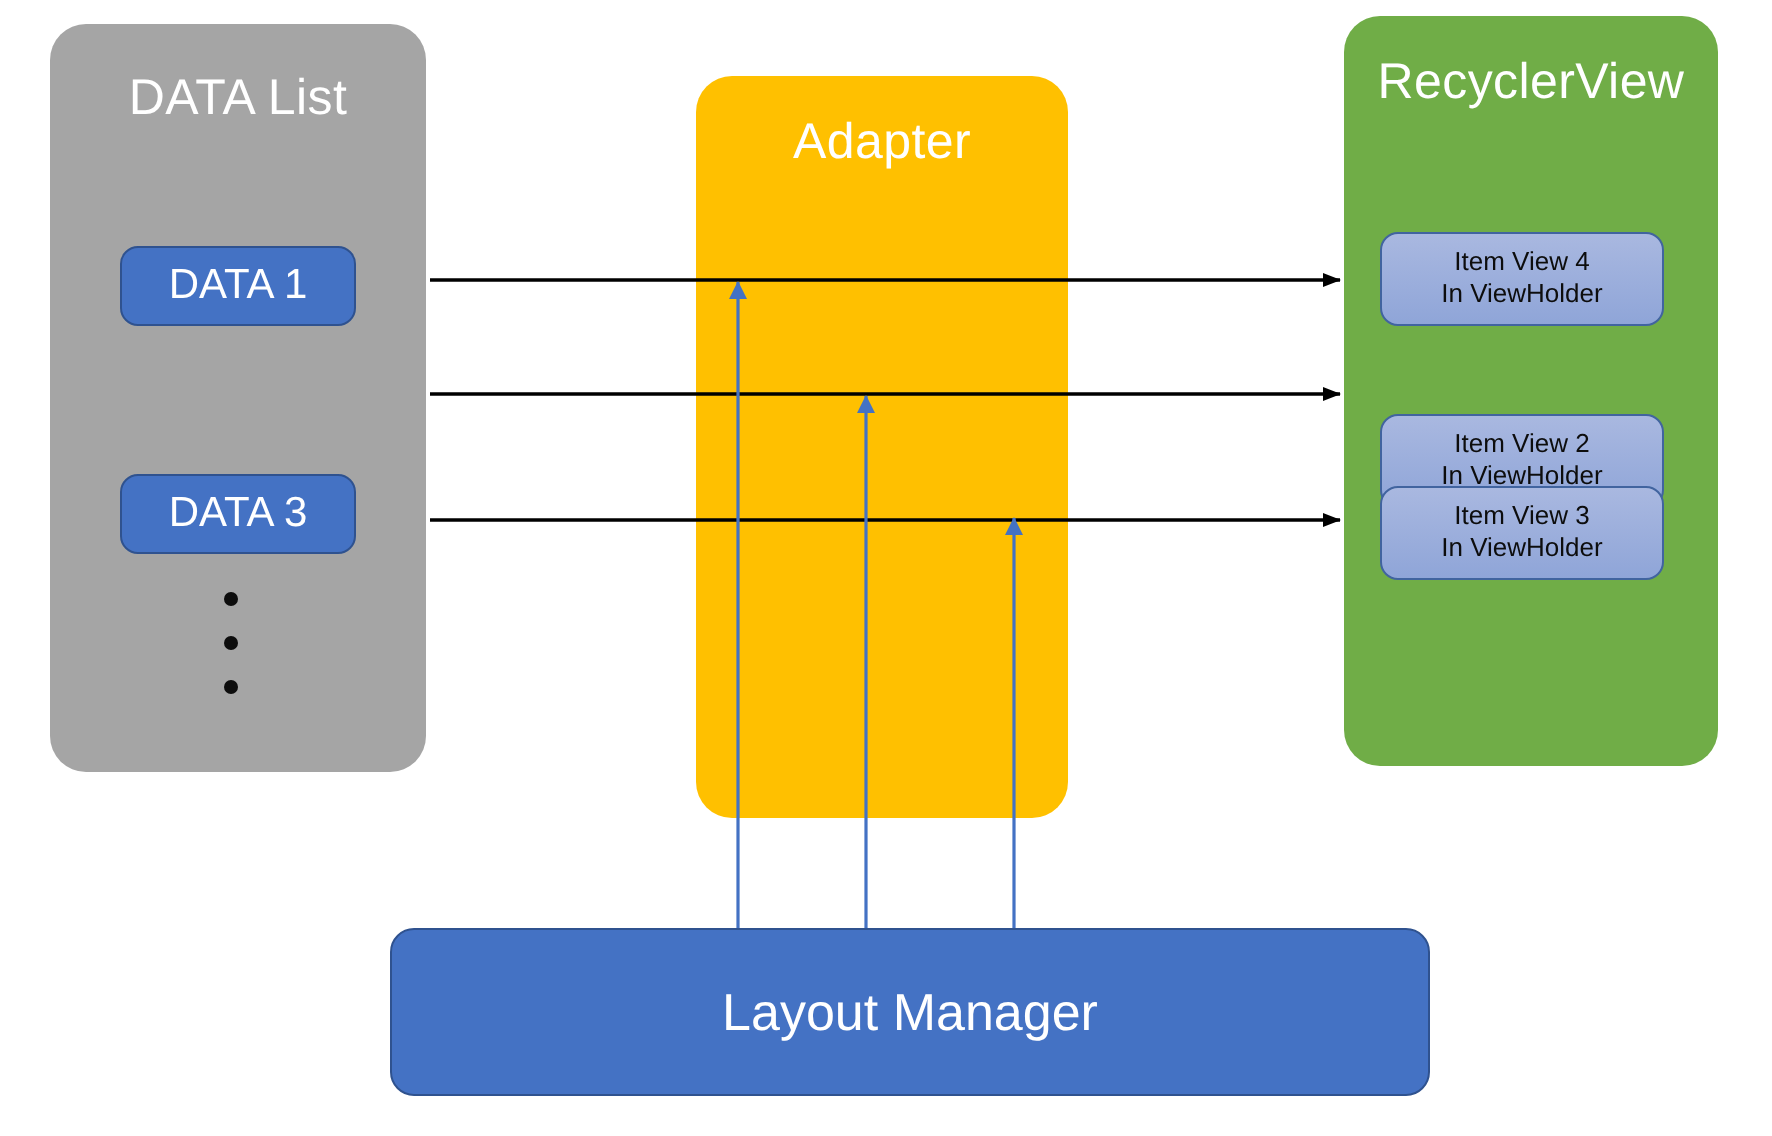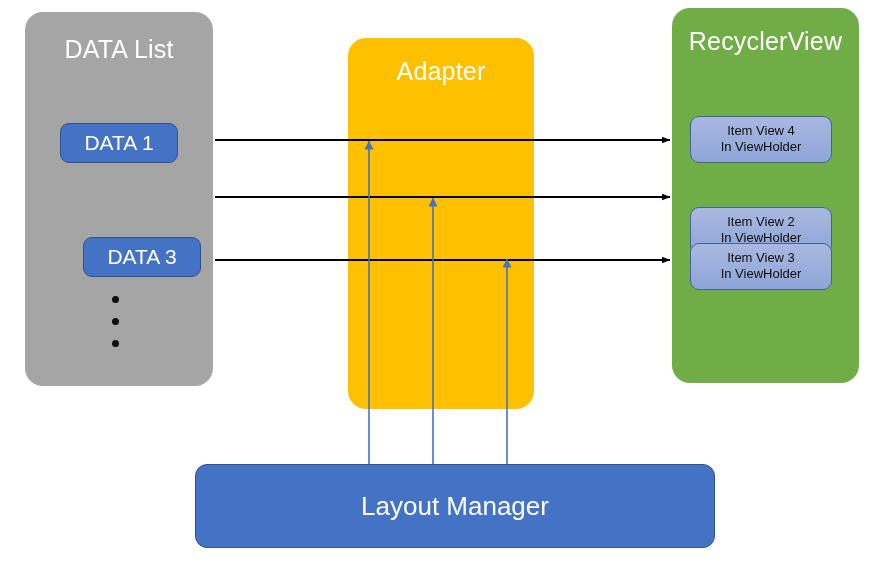--- a/index.html
+++ b/index.html
@@ -70,21 +70,21 @@
     border-radius: 9px;
     box-sizing: border-box;
     color: #ffffff;
     font-size: 21px;
     line-height: 38px;
     text-align: center;
     white-space: nowrap;
   }
   #data-box-1 { top: 123px; }
   #data-box-2 { top: 180px; }
-  #data-box-3 { top: 237px; margin-left: 23px; }
+  #data-box-3 { top: 237px; }
 
   
   #ellipsis {
     position: absolute;
     left: 112px;
     top: 296px;
     width: 14px;
     height: 62px;
   }
   #ellipsis .dot {

